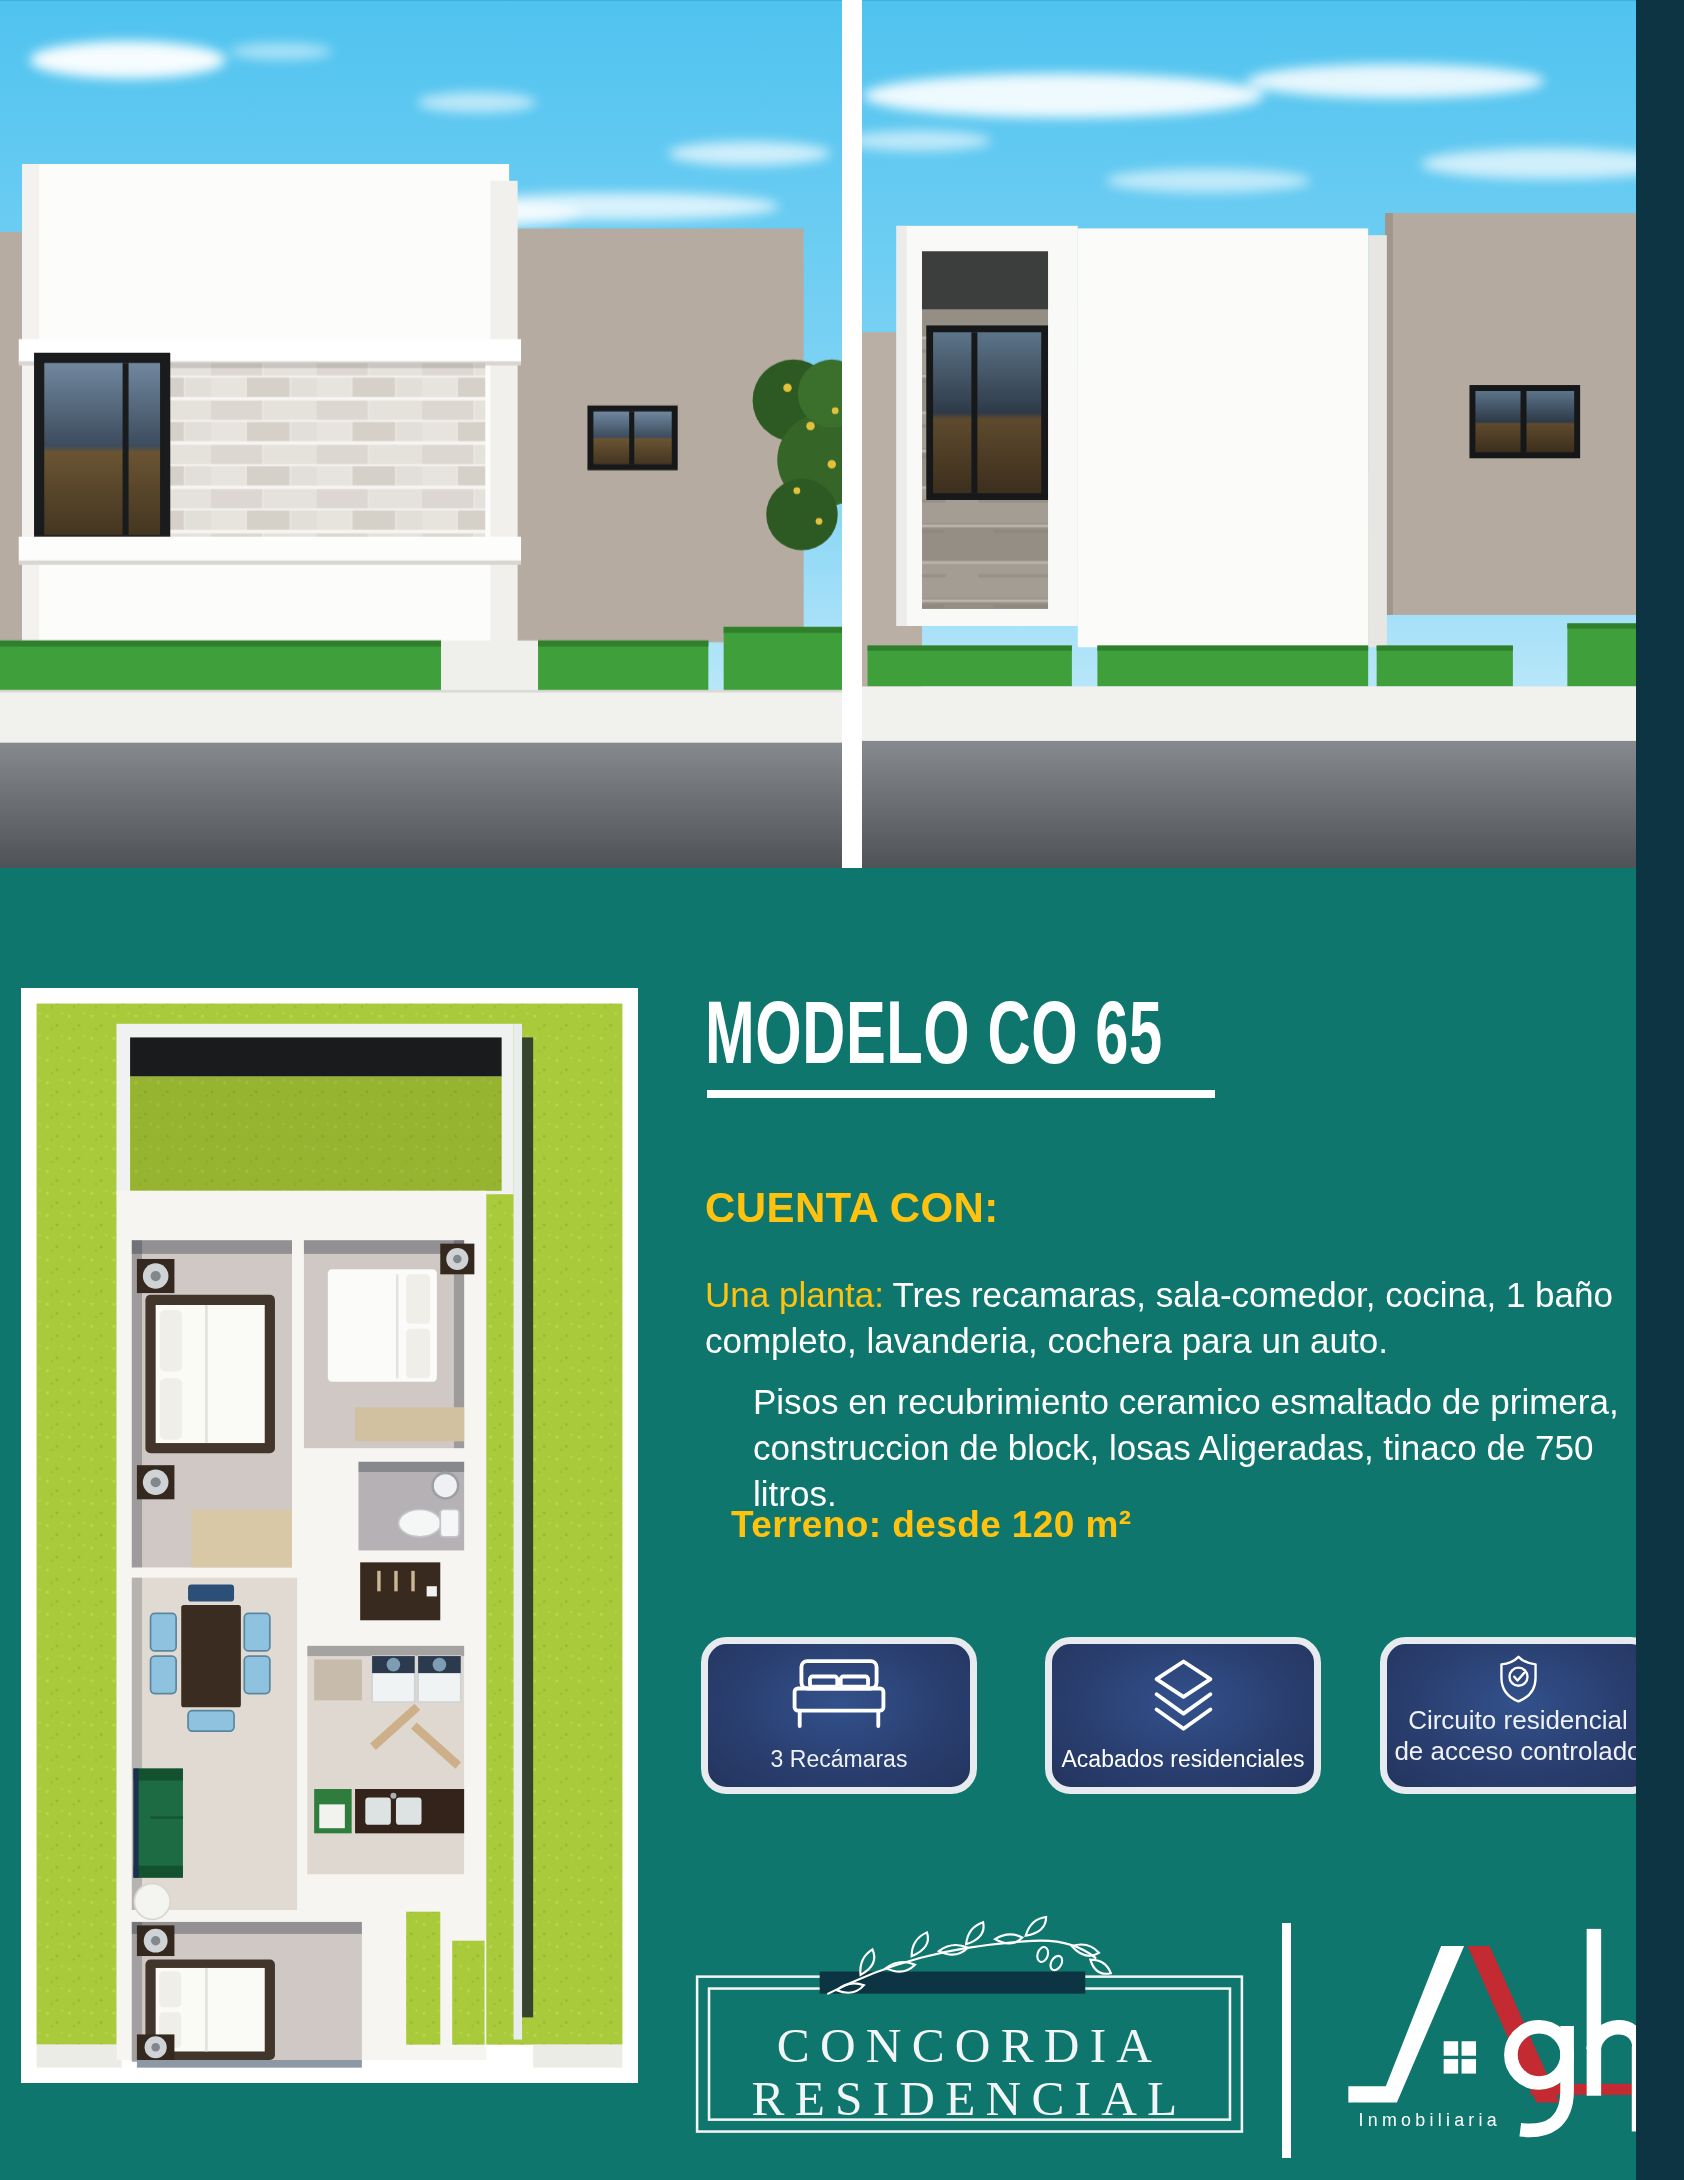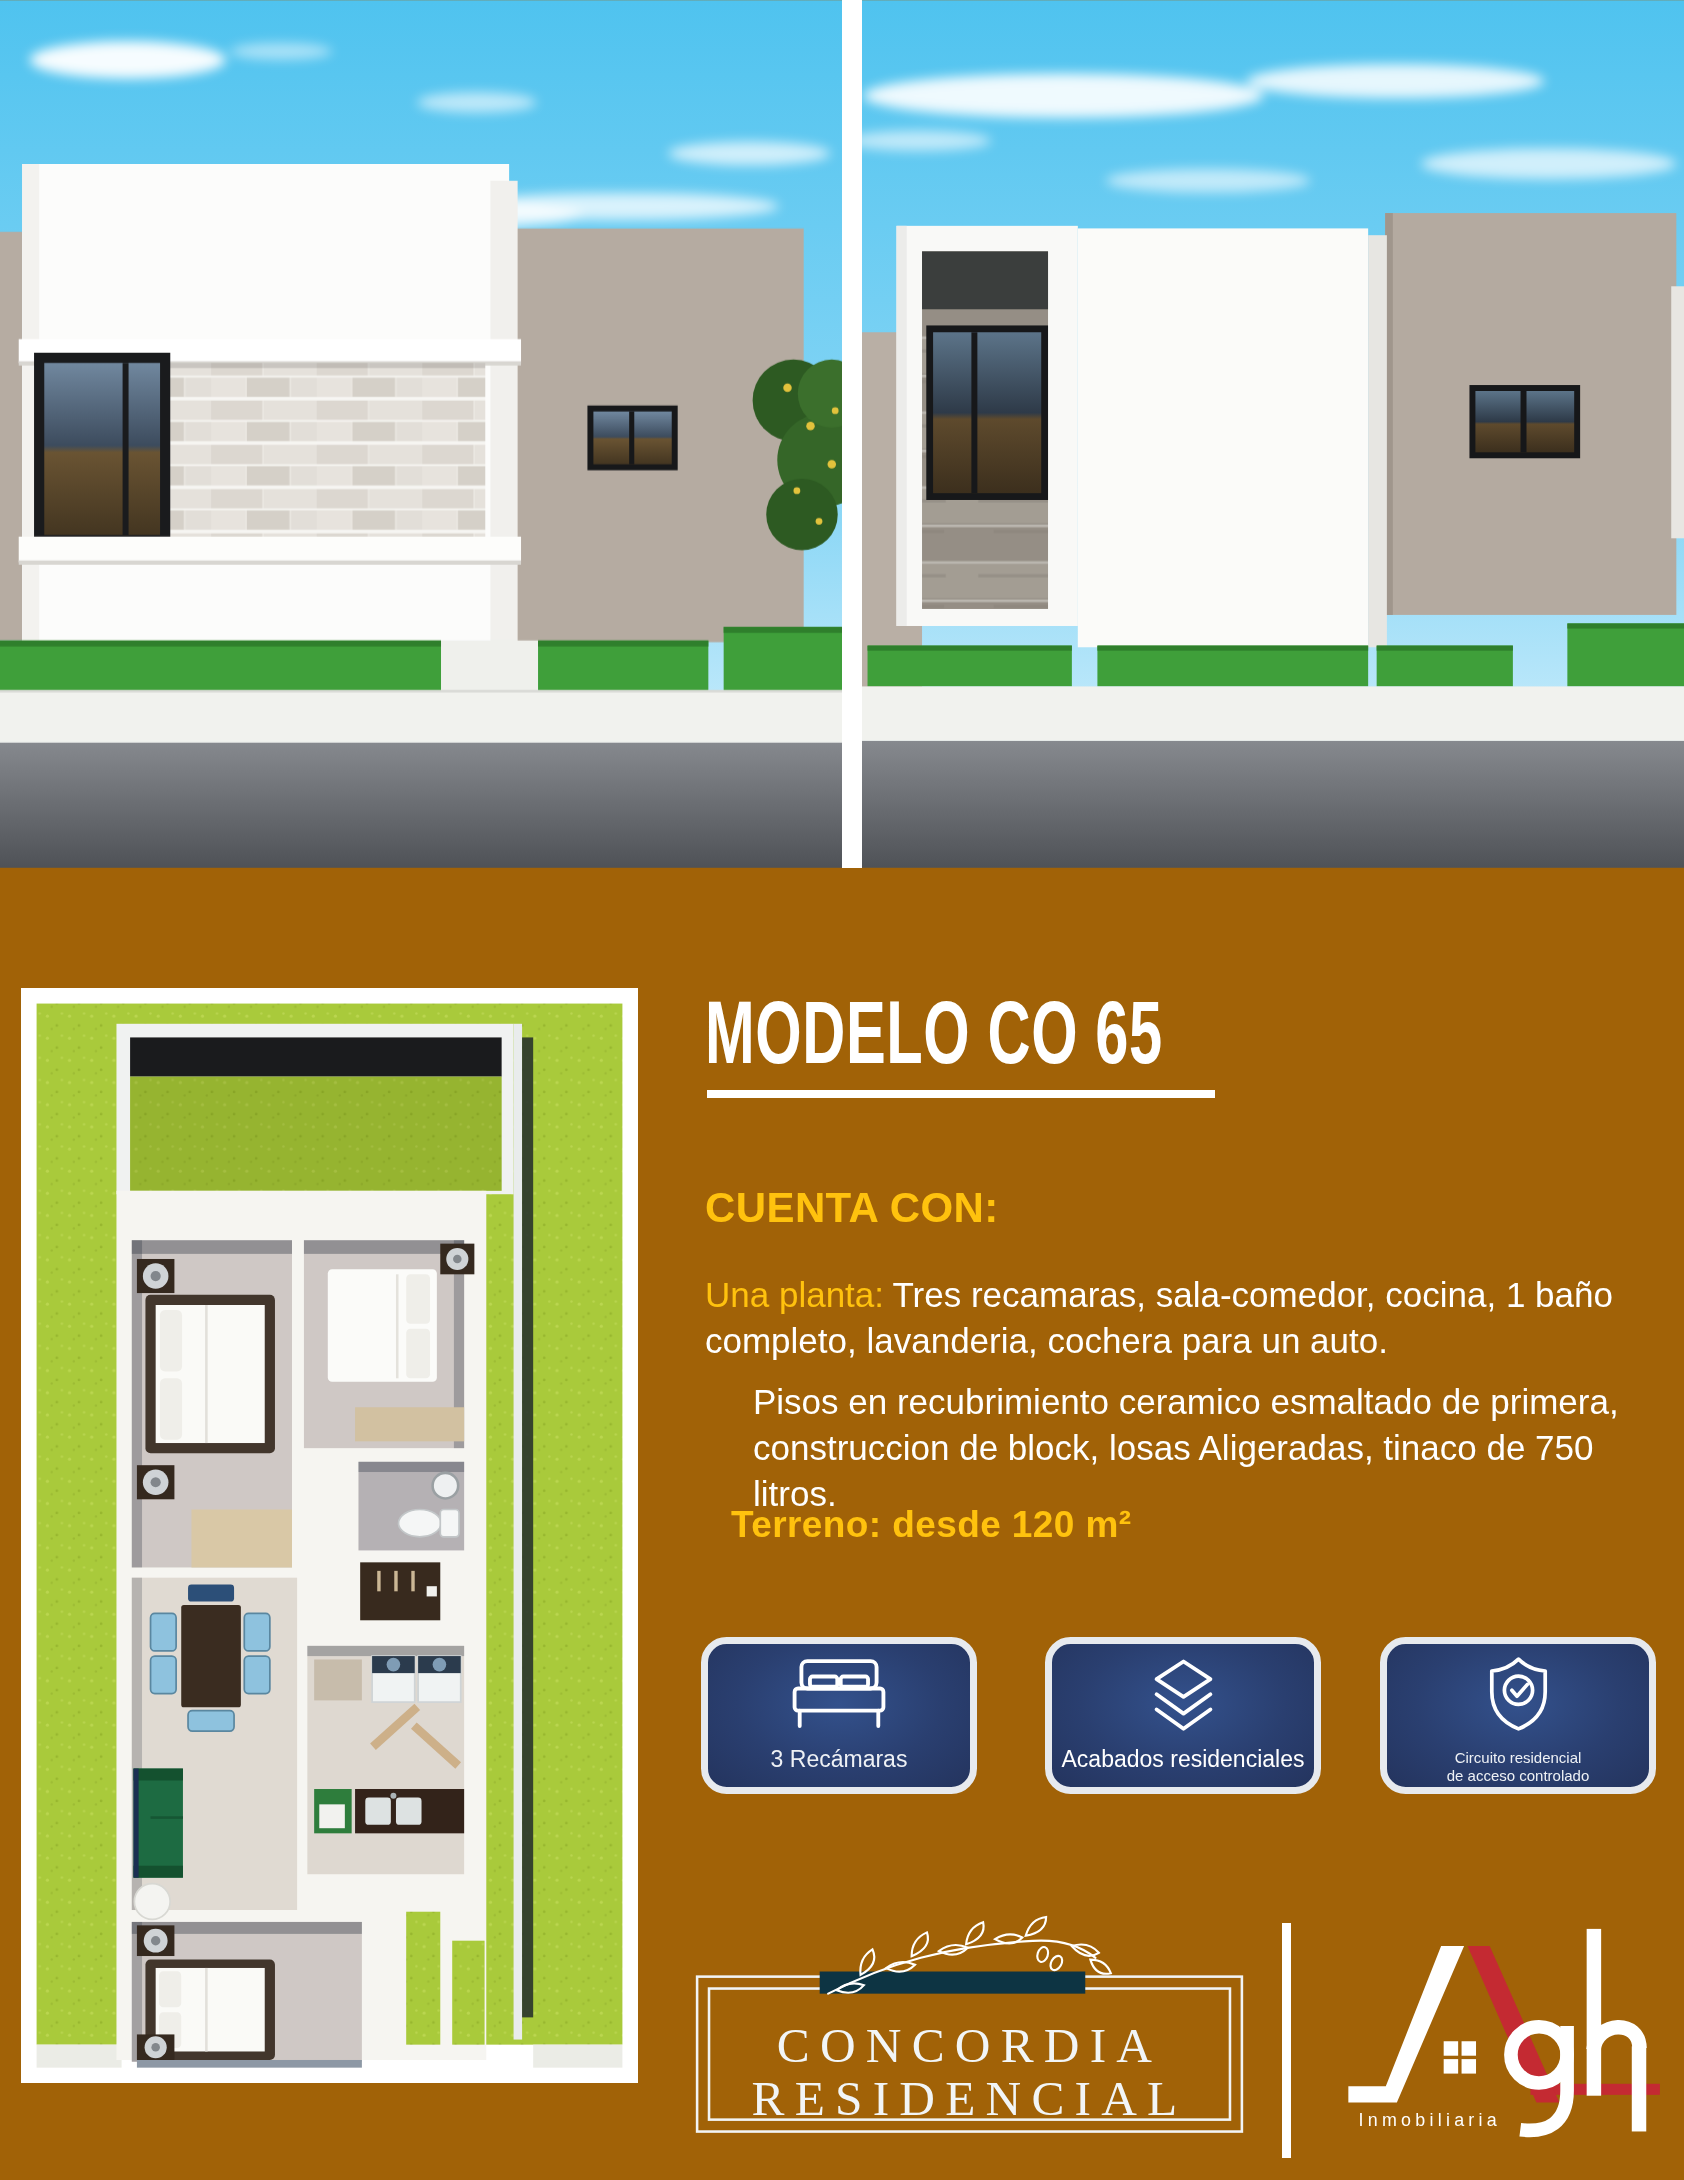--- a/index.html
+++ b/index.html
@@ -1,17 +1,17 @@
 <!DOCTYPE html>
 <html style="font-size:13.6px"><head>
 <meta charset="utf-8">
 <style>
   html,body{margin:0;padding:0;background:#0d3443;}
-  .poster{position:relative;width:1636px;height:2181px;background:#a16207;overflow:hidden;
-          font-family:"Liberation Sans",sans-serif;padding-left:48px;}
+  .poster{position:relative;width:1636px;height:2181px;background:#0f766e;overflow:hidden;
+          font-family:"Liberation Sans",sans-serif;}
   
   .photos{position:absolute;left:0;top:0;width:1685px;height:868px;display:flex;}
   .photo{width:842px;height:868px;}
   .photo svg{display:block;}
   .photo-divider{position:absolute;left:842px;top:0;width:20.4px;height:868px;background:#ffffff;}
   
   .floorplan{position:absolute;left:21px;top:988px;width:617px;height:1095px;}
   
   .model-title{position:absolute;left:705px;top:988px;color:#fff;font-size:89px;font-weight:800;
                line-height:1.0;white-space:nowrap;transform:scaleX(.67);transform-origin:left top;letter-spacing:0.9px;}
@@ -26,21 +26,21 @@
   .metric-con{top:1554px;}
   
   .badge{position:absolute;top:1637px;width:276px;height:157px;box-sizing:border-box;
          border:7.7px solid #e7eaee;border-radius:25.6px;
          background:radial-gradient(ellipse at 50% 42%, #33518c 0%, #2a3f70 55%, #24345e 100%);
          display:flex;flex-direction:column;align-items:center;}
   .badge-1{left:701px;} .badge-2{left:1045px;} .badge-3{left:1380px;}
   .badge svg{margin-top:12px;}
   .badge-label{color:#eef1f5;font-size:23px;text-align:center;line-height:1.2;margin-top:auto;margin-bottom:13.6px;}
   .badge-2 .badge-label{font-weight:400;color:#ffffff;}
-  .badge-3 .badge-label{font-size:15px;margin-bottom:2px;}
+  .badge-3 .badge-label{font-size:26px;margin-bottom:20px;}
   .badge-3 svg{margin-top:8.5px;}
   
   .concordia{position:absolute;left:692px;top:1910px;}
   .logo-divider{position:absolute;left:1282px;top:1923px;width:9.4px;height:235px;background:#ffffff;}
   .agh{position:absolute;left:1316px;top:1922px;}
   svg text{font-family:"Liberation Sans",sans-serif;}
   .serif-text{font-family:"Liberation Serif",serif;}
 </style>
 </head>
 <body>

